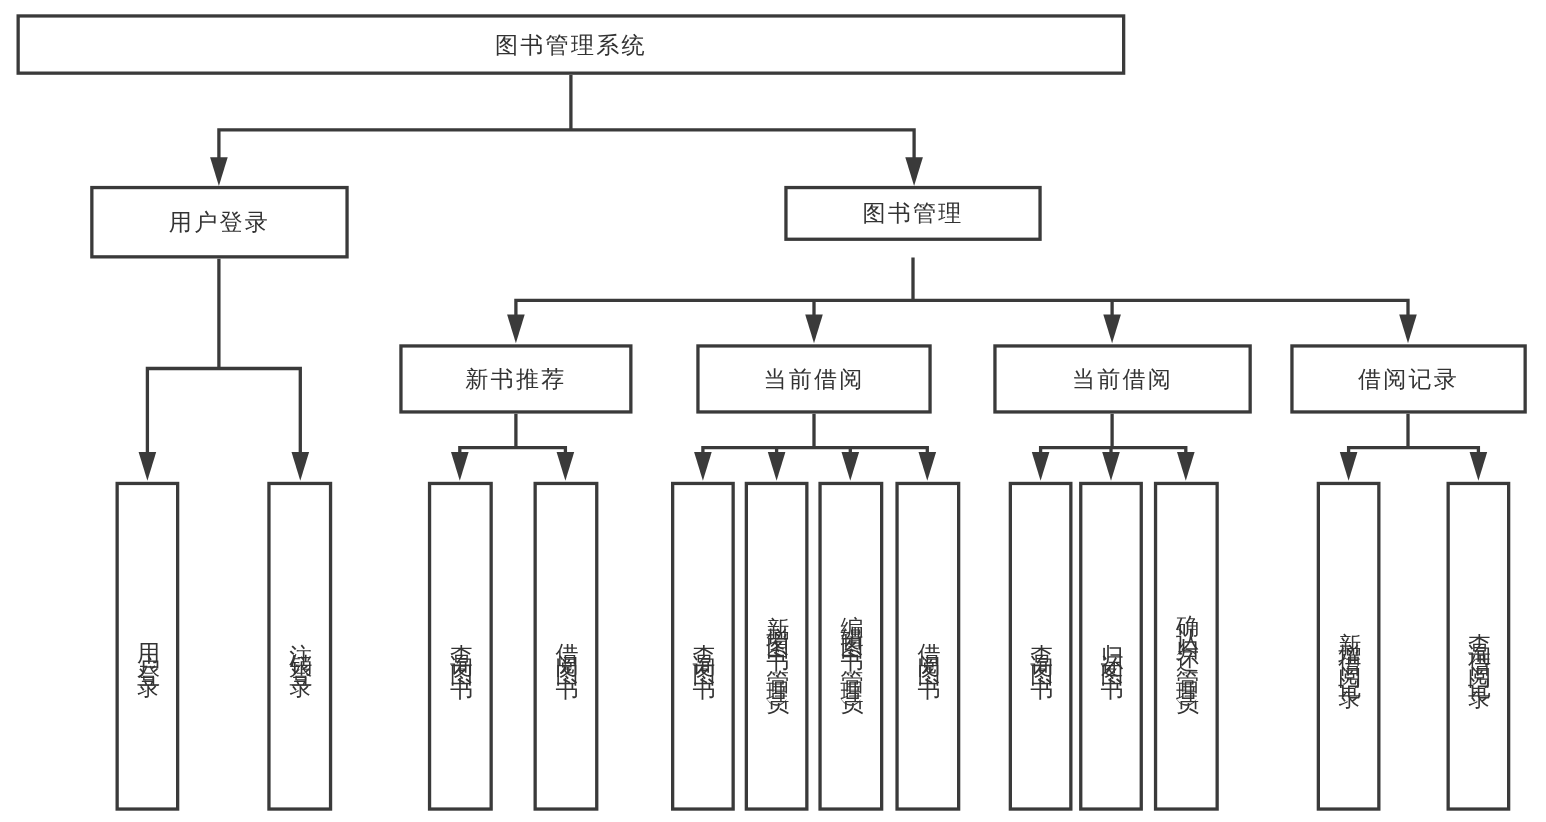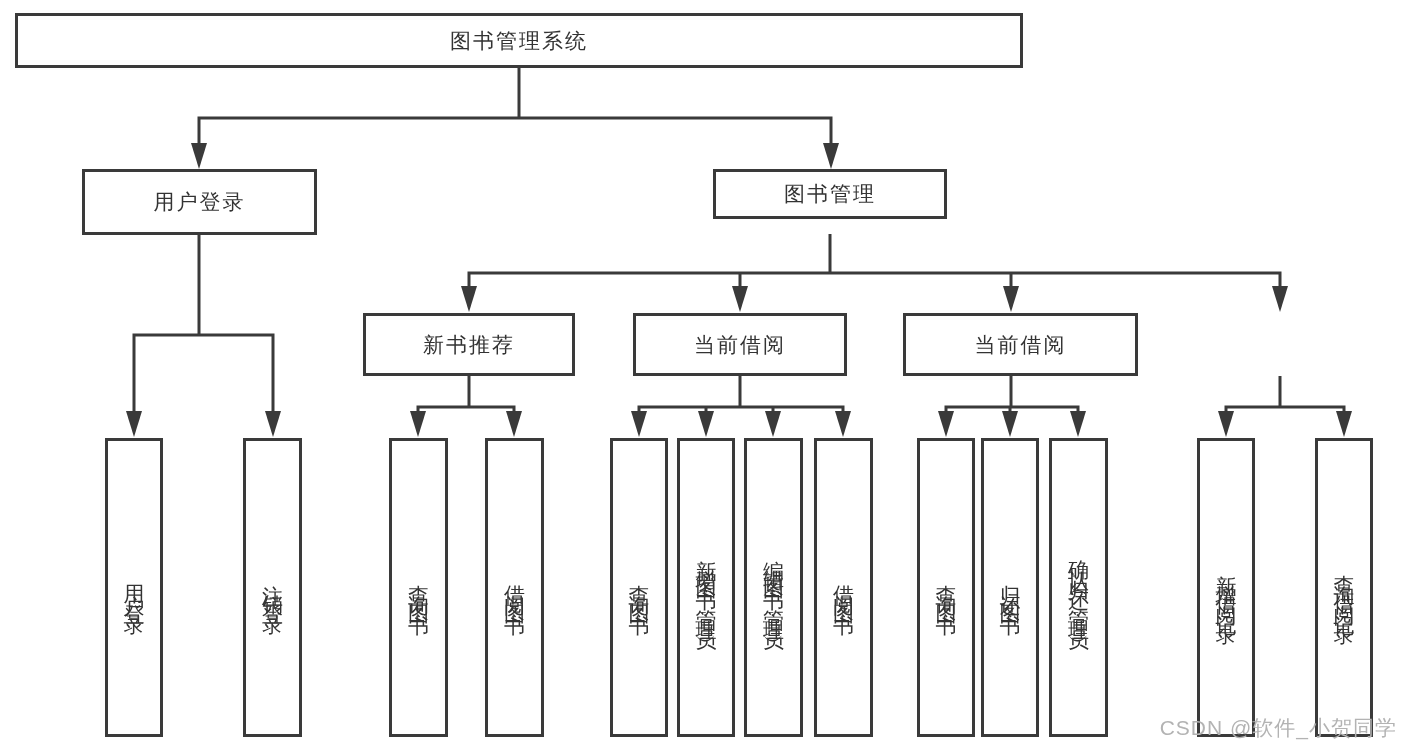--- a/index.html
+++ b/index.html
@@ -83,20 +83,21 @@
   </svg>
 
   <div class="node" style="left:15px;top:13px;width:1008px;height:55px">图书管理系统</div>
 
   <div class="node" style="left:82px;top:169px;width:235px;height:66px">用户登录</div>
   <div class="node" style="left:713px;top:169px;width:234px;height:50px">图书管理</div>
 
   <div class="node" style="left:363px;top:313px;width:212px;height:63px">新书推荐</div>
   <div class="node" style="left:633px;top:313px;width:214px;height:63px">当前借阅</div>
   <div class="node" style="left:903px;top:313px;width:235px;height:63px">当前借阅</div>
+  <div class="node" style="left:1173px;top:313px;width:215px;height:63px">借阅记录</div>
 
   <div class="node" style="left:105px;top:438px;width:58px;height:299px">
     <span class="v-text">用户登录</span>
   </div>
   <div class="node" style="left:243px;top:438px;width:59px;height:299px">
     <span class="v-text">注销登录</span>
   </div>
 
   <div class="node" style="left:389px;top:438px;width:59px;height:299px">
     <span class="v-text">查询图书</span>
@@ -128,15 +129,14 @@
     <span class="v-text">确认归还（管理员）</span>
   </div>
 
   <div class="node" style="left:1197px;top:438px;width:58px;height:299px">
     <span class="v-text">新增借阅记录</span>
   </div>
   <div class="node" style="left:1315px;top:438px;width:58px;height:299px">
     <span class="v-text">查询借阅记录</span>
   </div>
 
-  <div class="watermark">CSDN @软件_小贺同学</div>
 
 </div>
 
 </body></html>

